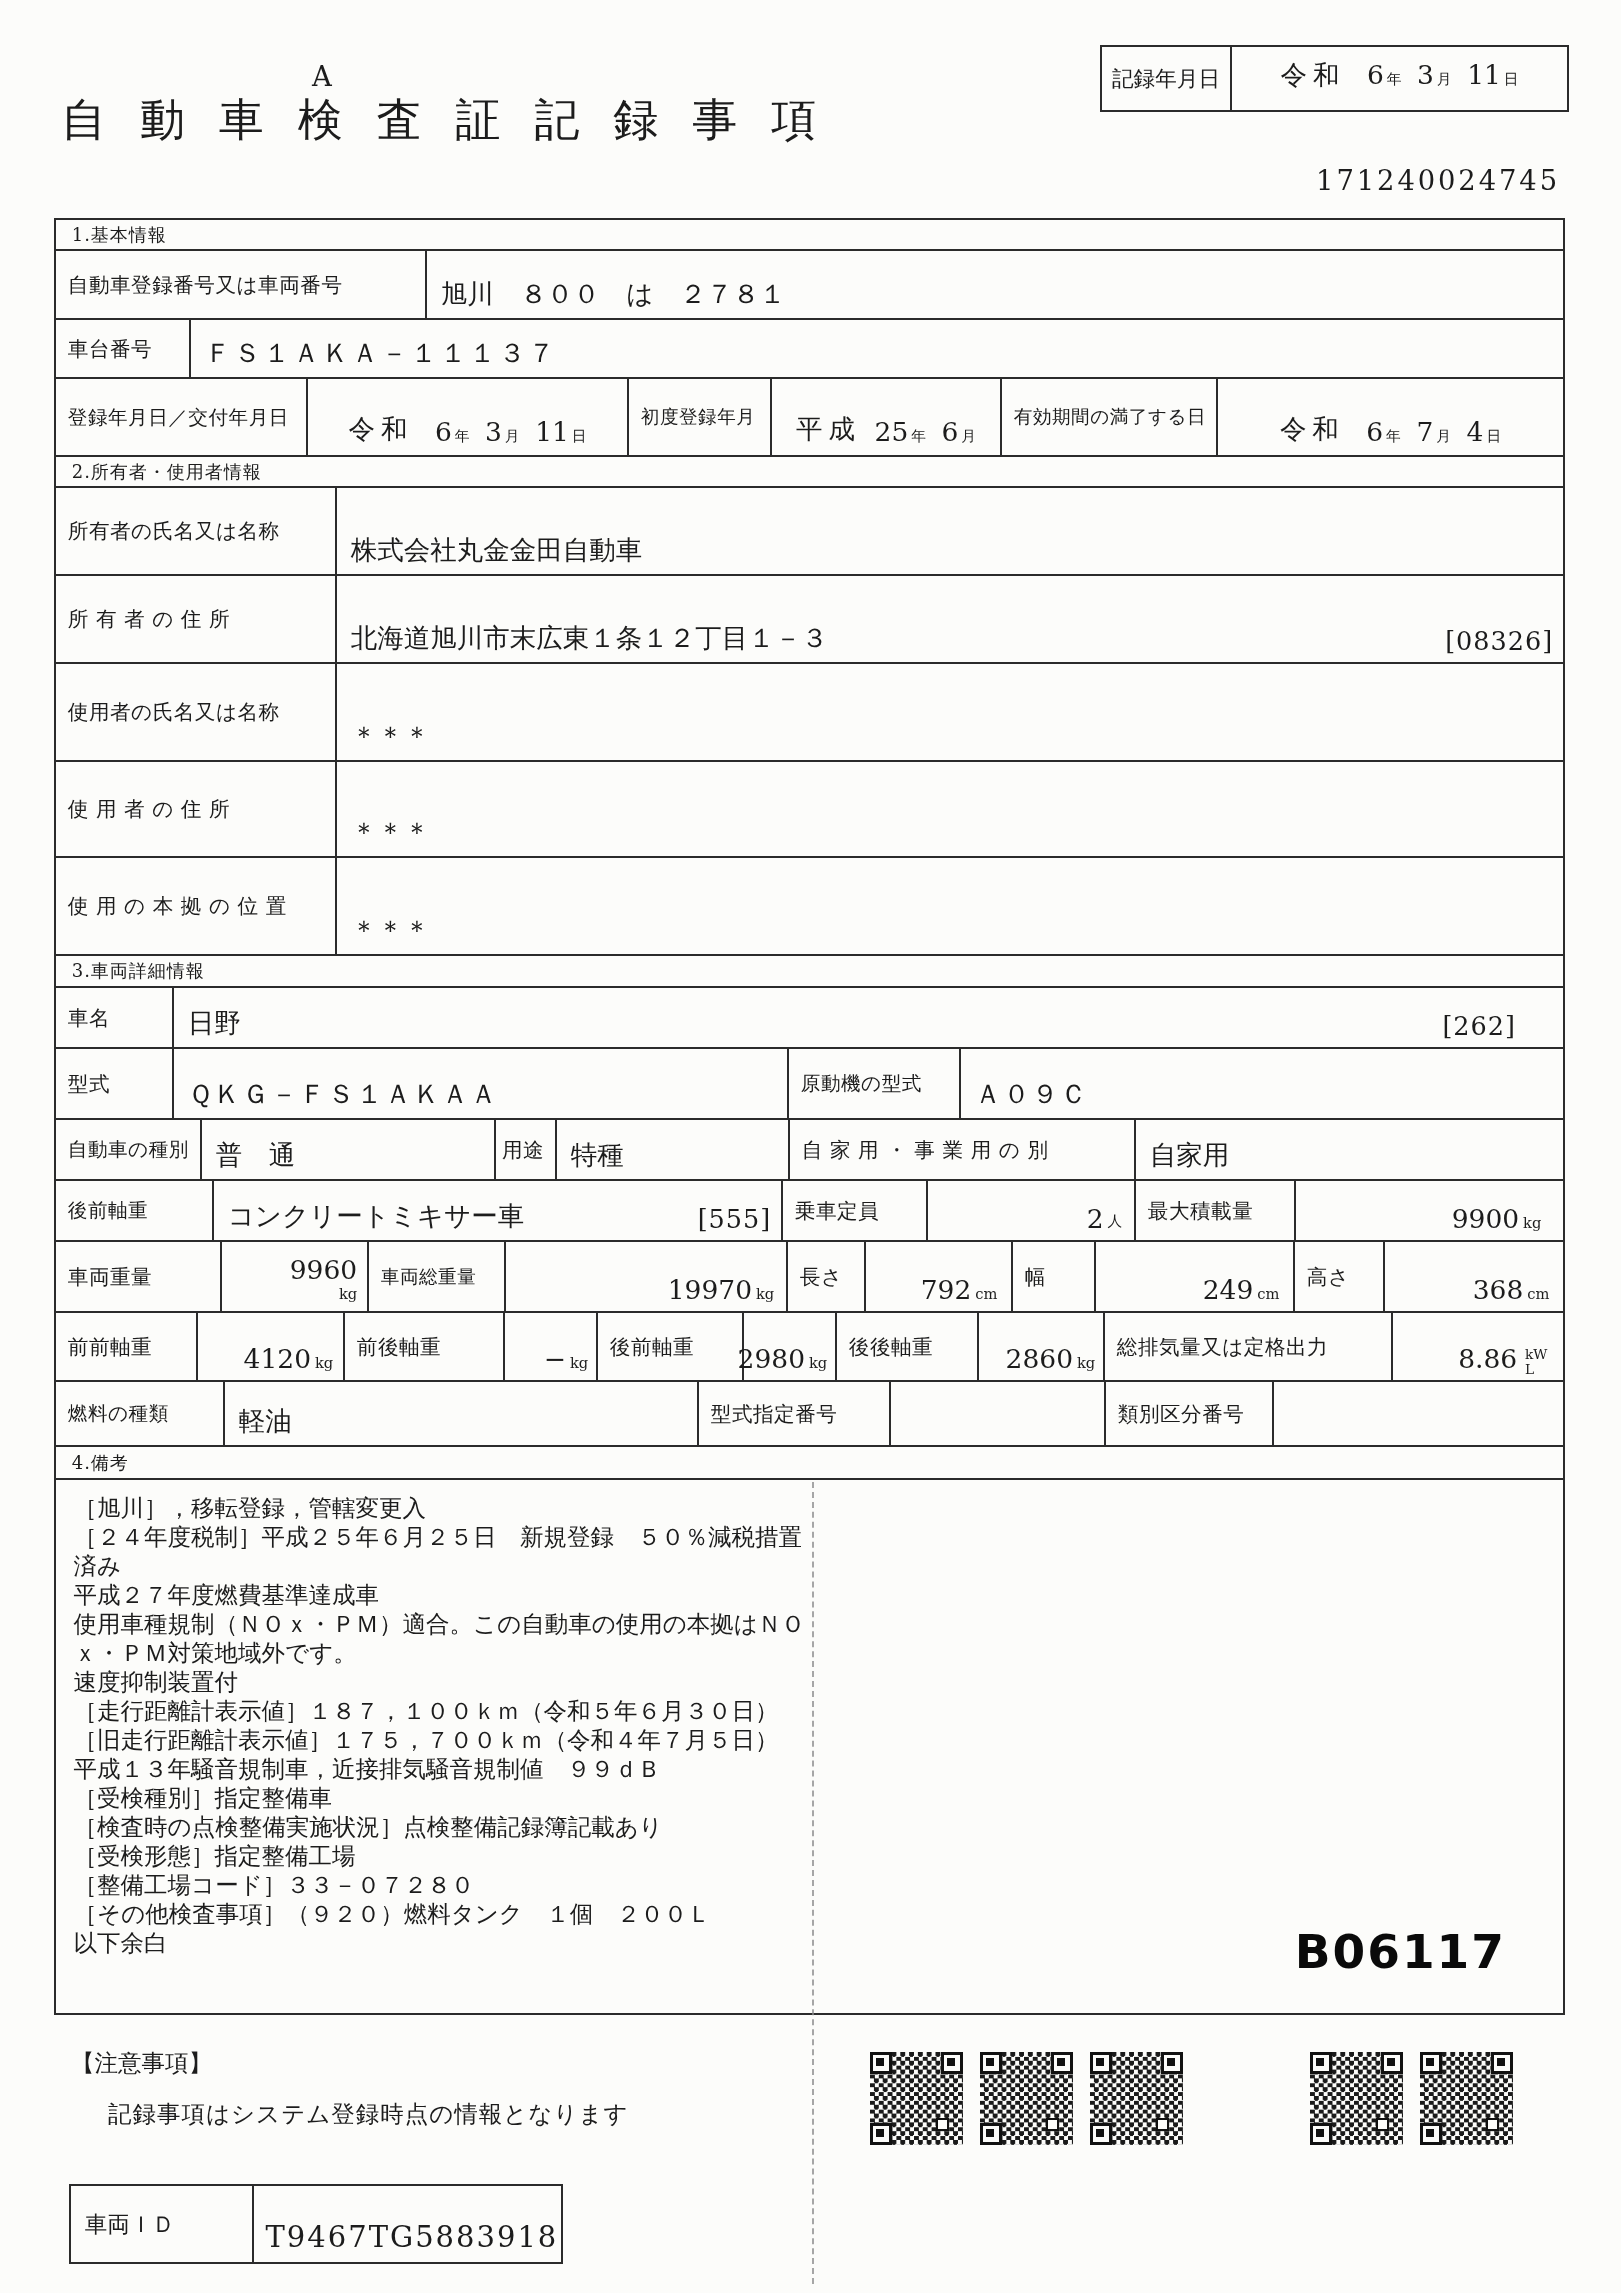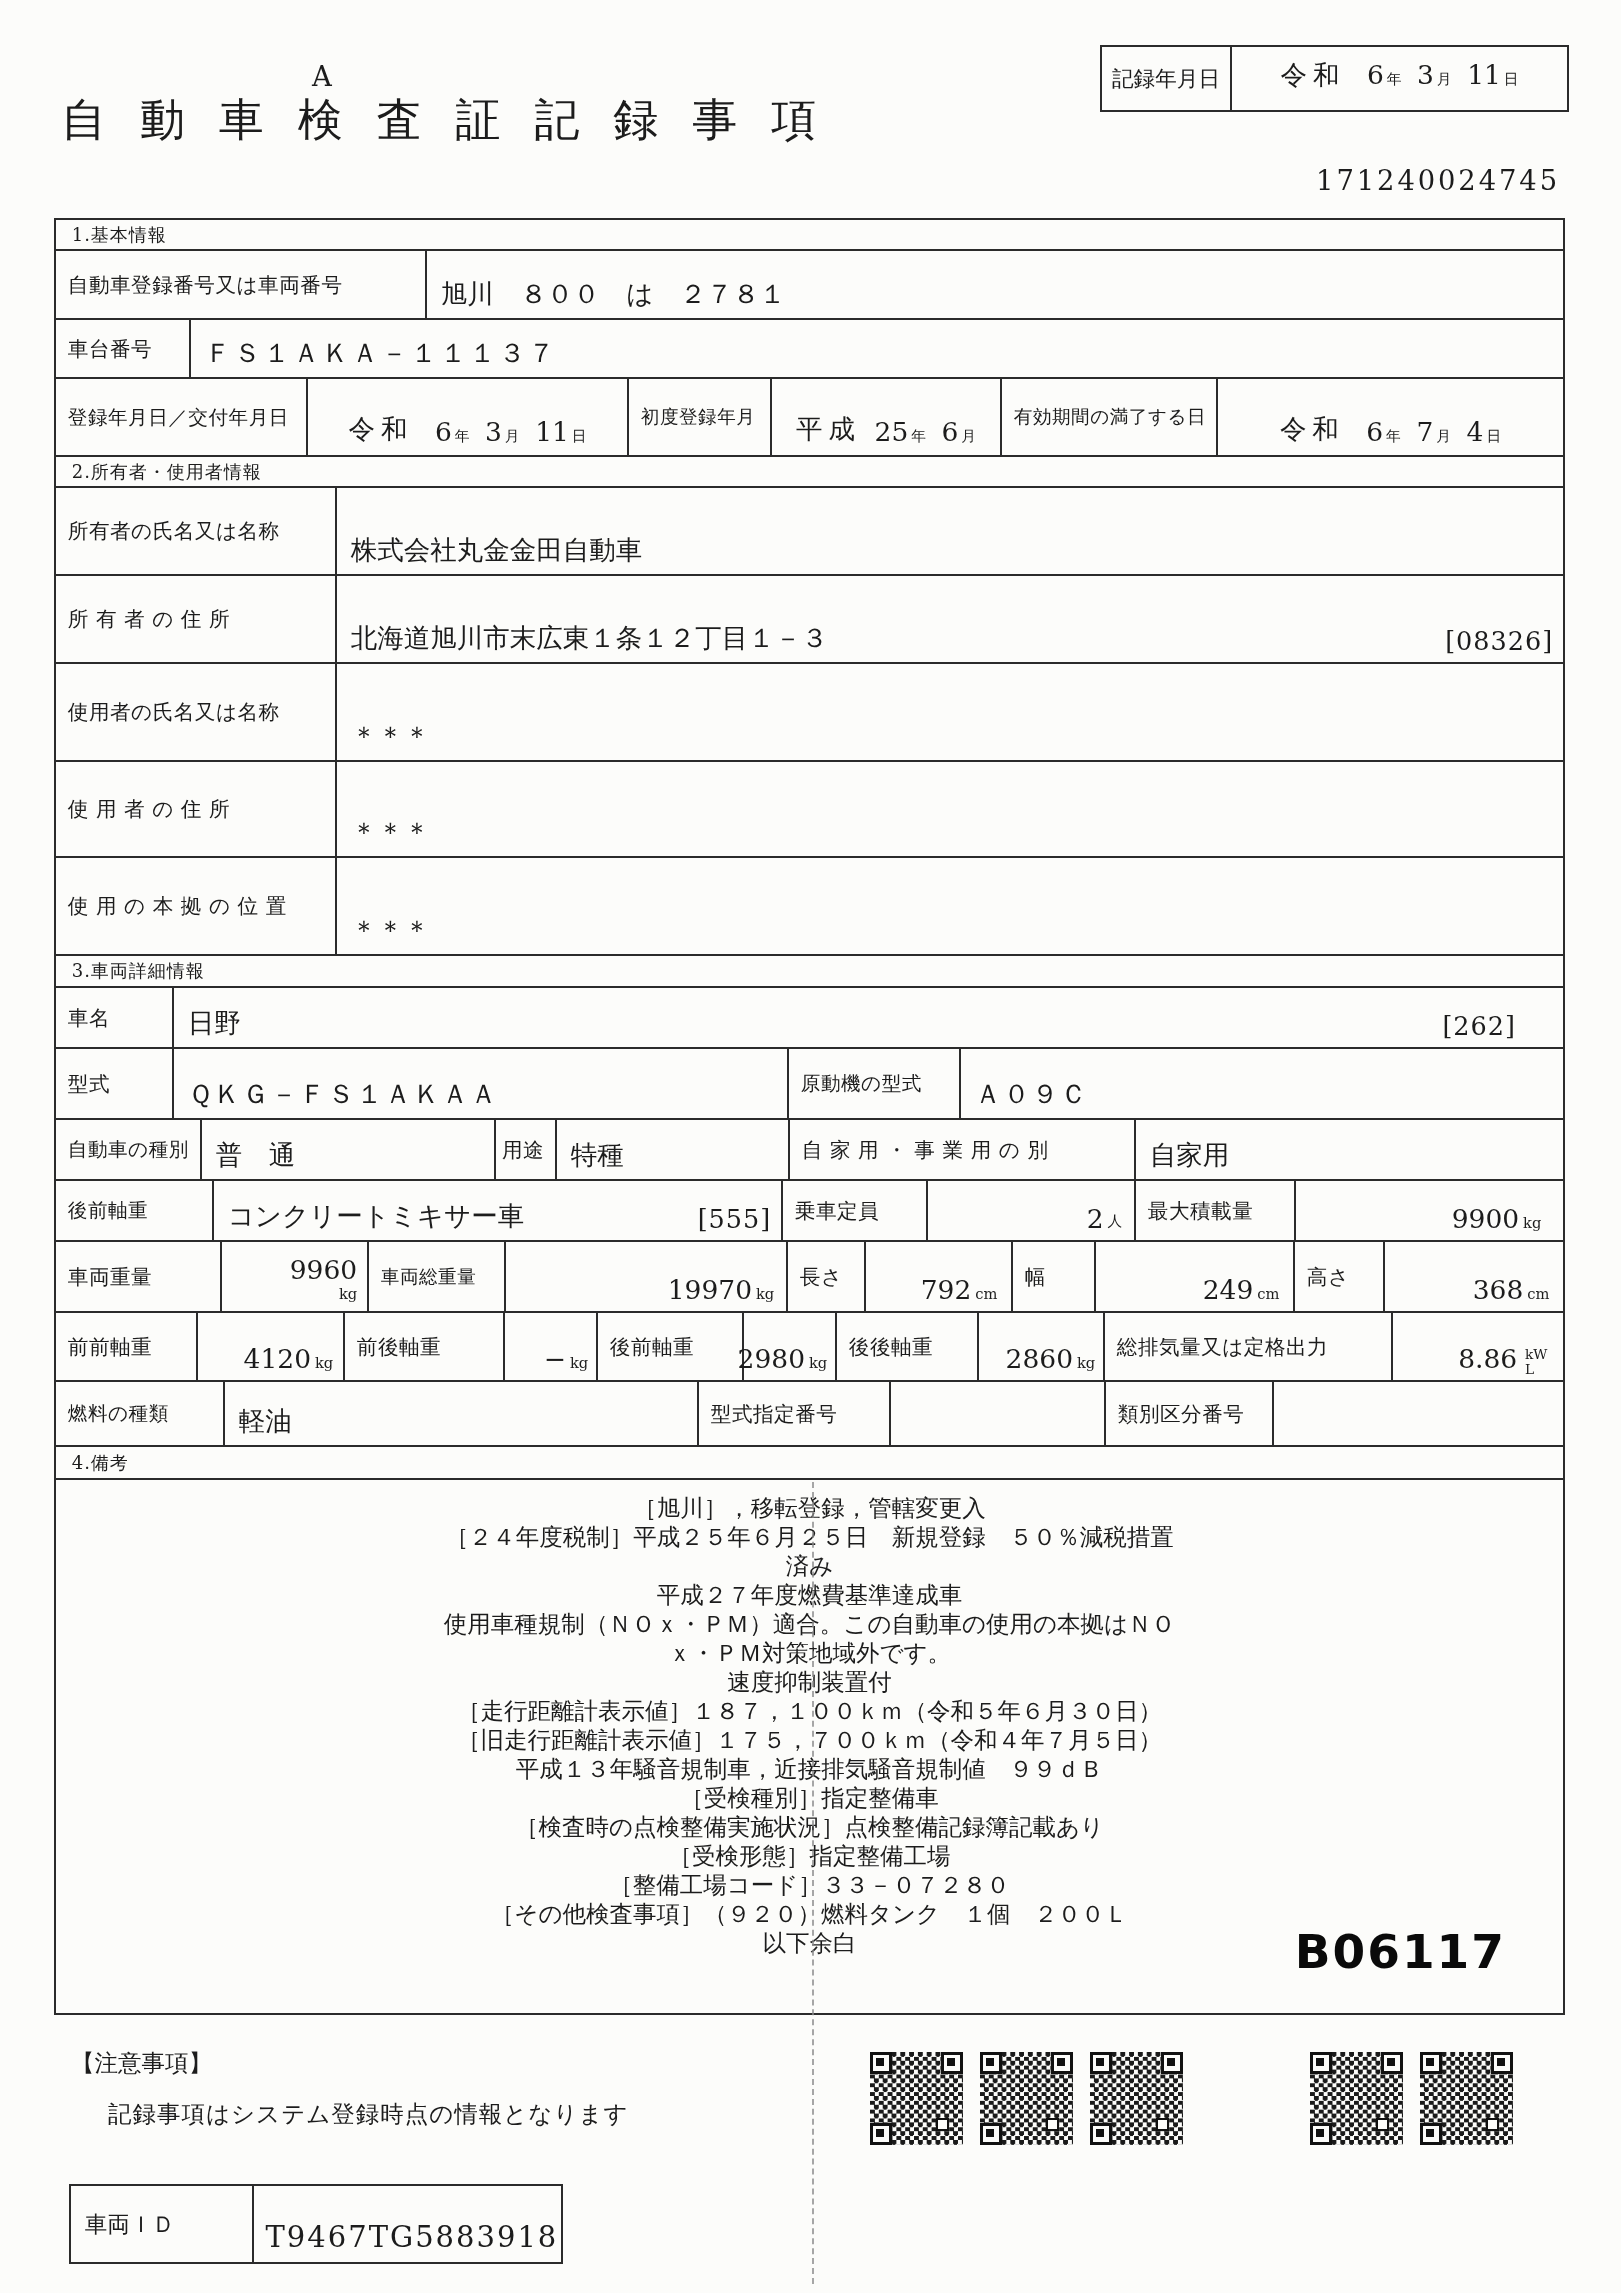--- a/index.html
+++ b/index.html
@@ -242,21 +242,21 @@
     <div class="cell lbl" style="width:167px;font-size:19.6px;">燃料の種類</div>
     <div class="cell v" style="width:474px;">軽油</div>
     <div class="cell lbl" style="width:192px;">型式指定番号</div>
     <div class="cell v" style="width:215px;"></div>
     <div class="cell lbl" style="width:168px;">類別区分番号</div>
     <div class="cell v" style="flex:1;"></div>
   </div>
 
   <div class="row sec-head" style="height:33px;">4.備考</div>
 
-  <div class="row" style="flex:1;border-bottom:none;text-align:center;">
+  <div class="row" style="flex:1;border-bottom:none;">
     <div class="cell remarks-cell" style="border-left:none;">
       <div>［旭川］，移転登録，管轄変更入</div>
       <div>［２４年度税制］平成２５年６月２５日　新規登録　５０％減税措置</div>
       <div>済み</div>
       <div>平成２７年度燃費基準達成車</div>
       <div>使用車種規制（ＮＯｘ・ＰＭ）適合。この自動車の使用の本拠はＮＯ</div>
       <div>ｘ・ＰＭ対策地域外です。</div>
       <div>速度抑制装置付</div>
       <div>［走行距離計表示値］１８７，１００ｋｍ（令和５年６月３０日）</div>
       <div>［旧走行距離計表示値］１７５，７００ｋｍ（令和４年７月５日）</div>

